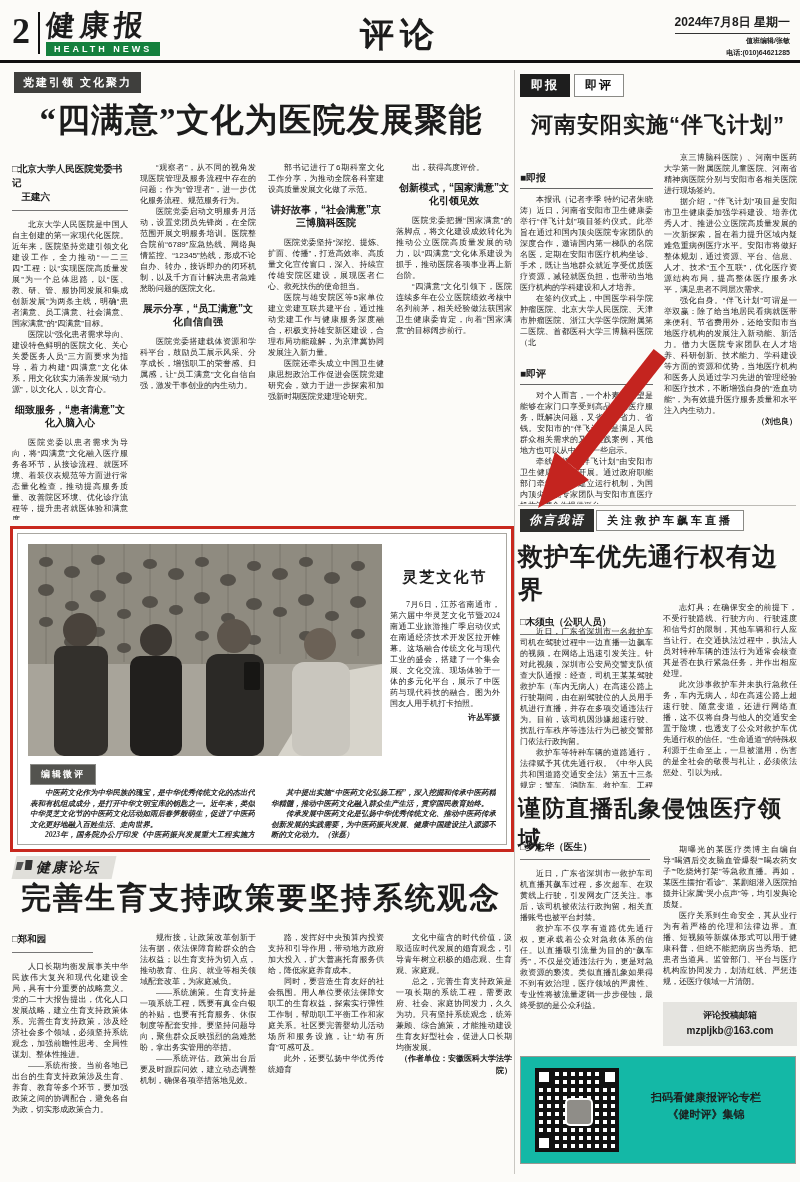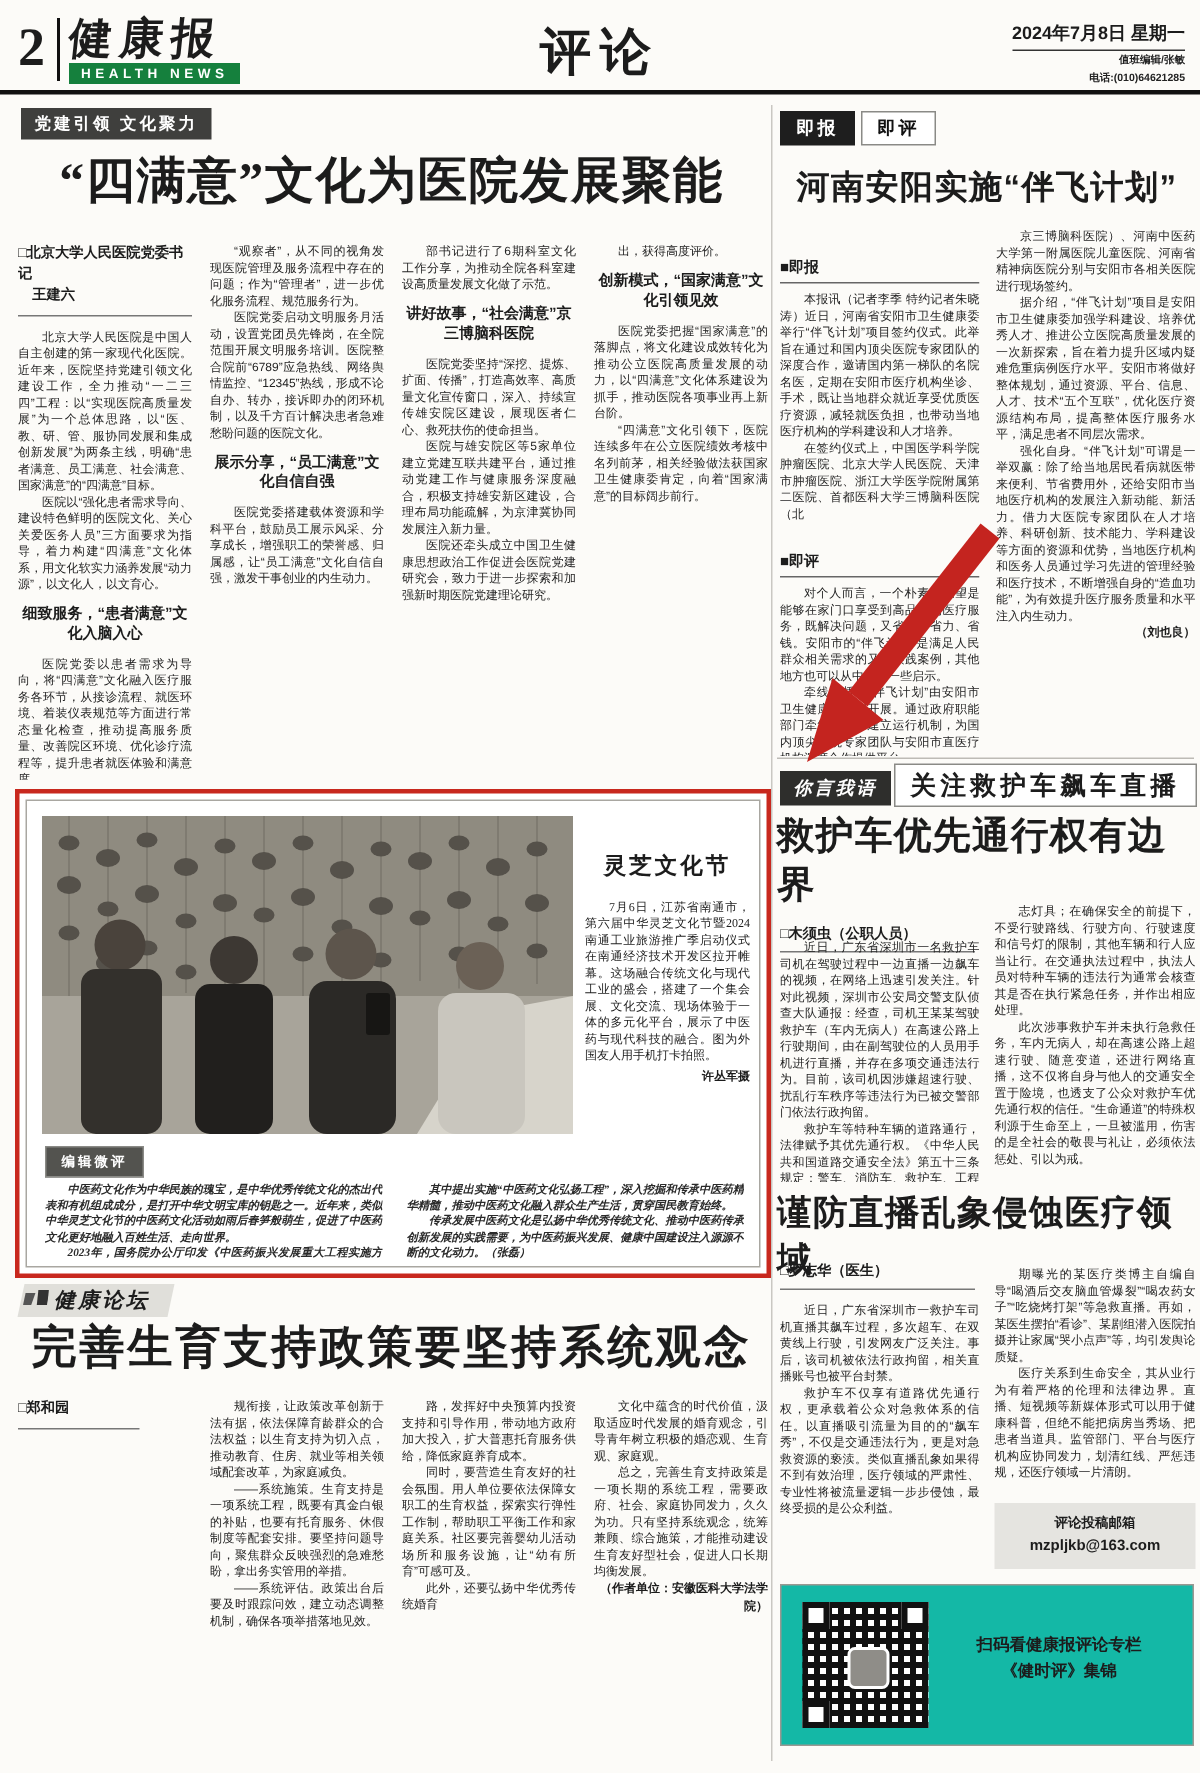--- a/index.html
+++ b/index.html
@@ -66,21 +66,21 @@
   .rt-headline{position:absolute;left:518px;top:110px;width:280px;text-align:center;font-size:22px;
                font-weight:bold;letter-spacing:1px;}
   .rt-cols{position:absolute;left:520px;top:152px;width:277px;height:352px;display:flex;gap:11px;}
   .rt-cols .col{width:133px;height:100%;}
 
   
   .hairline{position:absolute;left:518px;top:505px;width:278px;height:1px;background:#bdbbb6;}
   .yy-row{position:absolute;left:520px;top:509px;}
   .yy-badge{display:inline-block;background:#2e2e2c;color:#fff;font-weight:bold;font-style:italic;
             font-size:12px;padding:3px 9px;letter-spacing:2px;font-family:"Liberation Serif",serif;}
-  .yy-topic{display:inline-block;border:1px solid #8a8a86;background:#fff;font-weight:bold;font-size:17px;
+  .yy-topic{display:inline-block;border:1px solid #8a8a86;background:#fff;font-weight:bold;font-size:11px;
             padding:2px 10px;letter-spacing:3px;margin-left:2px;font-family:"Liberation Serif",serif;}
   .amb-headline{position:absolute;left:518px;top:540px;width:280px;text-align:left;font-size:25px;
                 font-weight:bold;letter-spacing:1px;}
   .byline-sm{font-weight:bold;font-size:9.5px;border-bottom:1px solid #777;padding-bottom:5px;}
   .amb-byline{position:absolute;left:520px;top:600px;width:130px;margin-top:16px;}
   .amb-col1{position:absolute;left:520px;top:626px;width:133px;height:162px;}
   .amb-col2{position:absolute;left:663px;top:602px;width:134px;height:186px;}
 
   
   .ls-headline{position:absolute;left:518px;top:793px;width:280px;font-size:23px;font-weight:bold;letter-spacing:1px;}
@@ -332,20 +332,24 @@
         <rect x="0" y="3" width="7" height="8" fill="#555" transform="skewX(-8)"></rect>
         <rect x="8" y="1" width="7" height="10" fill="#333" transform="skewX(6)"></rect>
       </svg>
       <span class="forum-tag-text">健康论坛</span>
     </span>
   </div>
   <div class="forum-headline">完善生育支持政策要坚持系统观念</div>
   <div class="forum-cols">
     <div class="col">
       <div class="by-block" style="width:70%;">□郑和园</div>
+      <div>
+          <p class="bp">人口长期均衡发展事关中华民族伟大复兴和现代化建设全局，具有十分重要的战略意义。党的二十大报告提出，优化人口发展战略，建立生育支持政策体系。完善生育支持政策，涉及经济社会多个领域，必须坚持系统观念，加强前瞻性思考、全局性谋划、整体性推进。</p>
+          <p class="bp">——系统衔接。当前各地已出台的生育支持政策涉及生育、养育、教育等多个环节，要加强政策之间的协调配合，避免各自为政，切实形成政策合力。</p>
+        </div>
     </div>
     <div class="col">
         <p class="bp">规衔接，让政策改革创新于法有据，依法保障育龄群众的合法权益；以生育支持为切入点，推动教育、住房、就业等相关领域配套改革，为家庭减负。</p>
         <p class="bp">——系统施策。生育支持是一项系统工程，既要有真金白银的补贴，也要有托育服务、休假制度等配套安排。要坚持问题导向，聚焦群众反映强烈的急难愁盼，拿出务实管用的举措。</p>
         <p class="bp">——系统评估。政策出台后要及时跟踪问效，建立动态调整机制，确保各项举措落地见效。</p>
       </div>
     <div class="col">
         <p class="bp">路，发挥好中央预算内投资支持和引导作用，带动地方政府加大投入，扩大普惠托育服务供给，降低家庭养育成本。</p>
         <p class="bp">同时，要营造生育友好的社会氛围。用人单位要依法保障女职工的生育权益，探索实行弹性工作制，帮助职工平衡工作和家庭关系。社区要完善婴幼儿活动场所和服务设施，让“幼有所育”可感可及。</p>
         <p class="bp">此外，还要弘扬中华优秀传统婚育</p>

